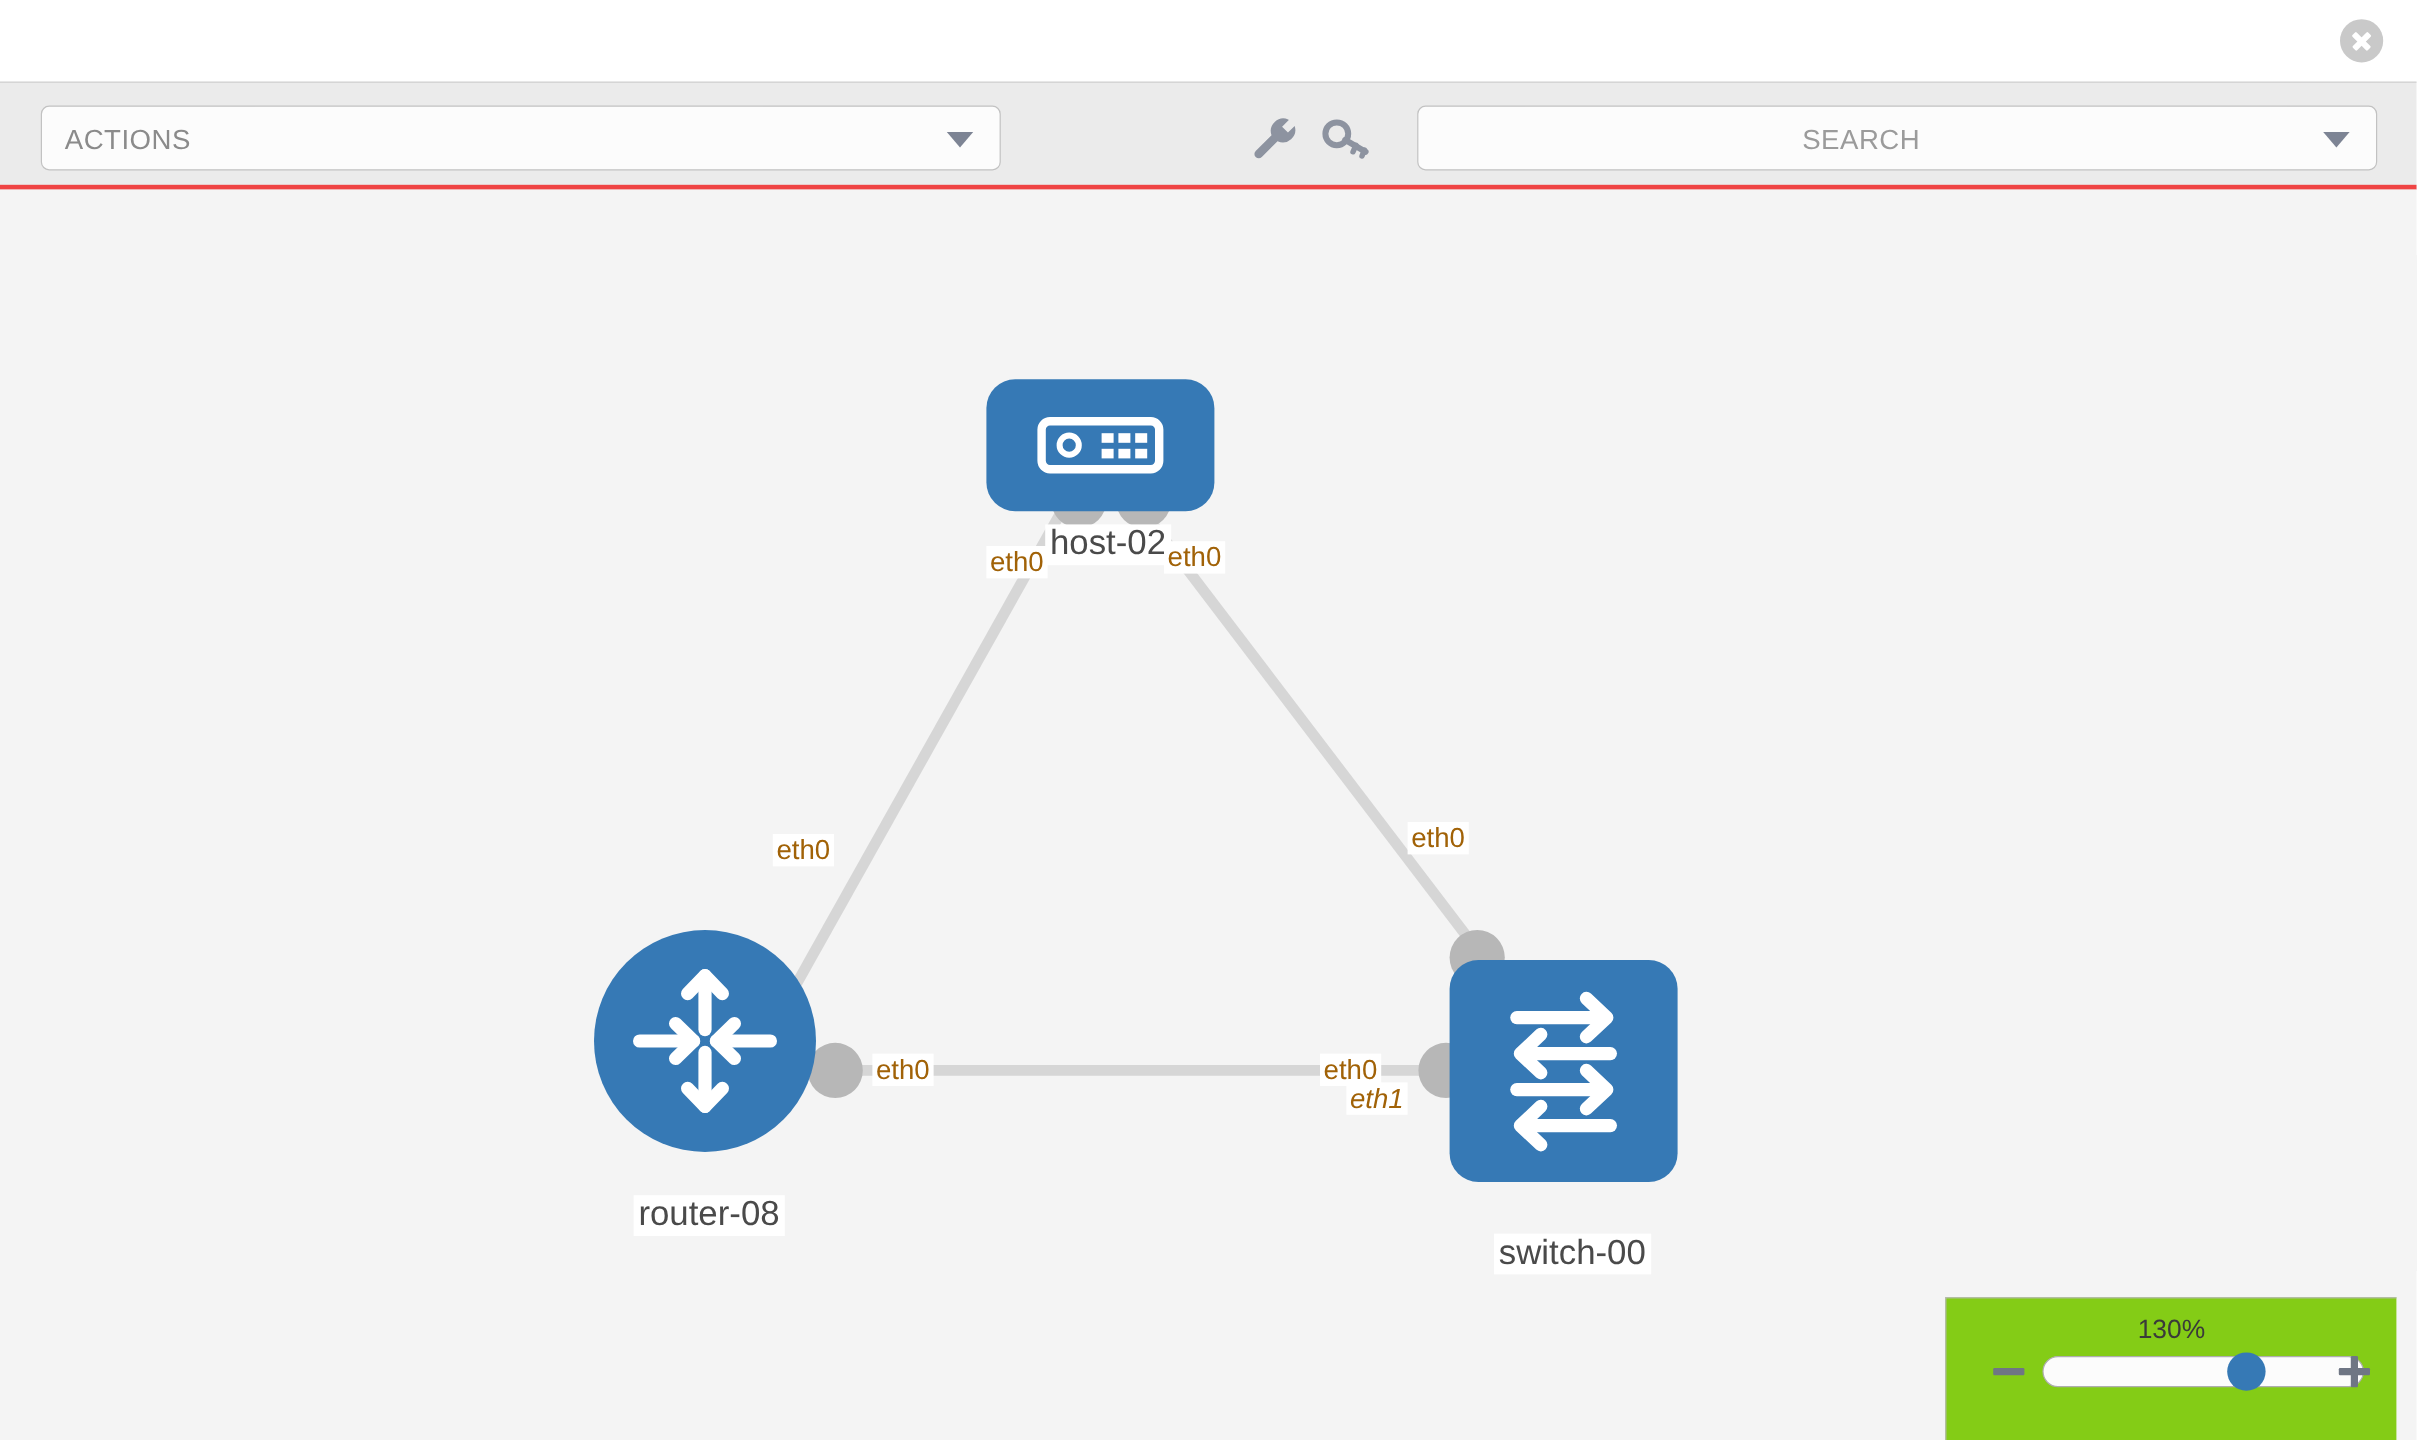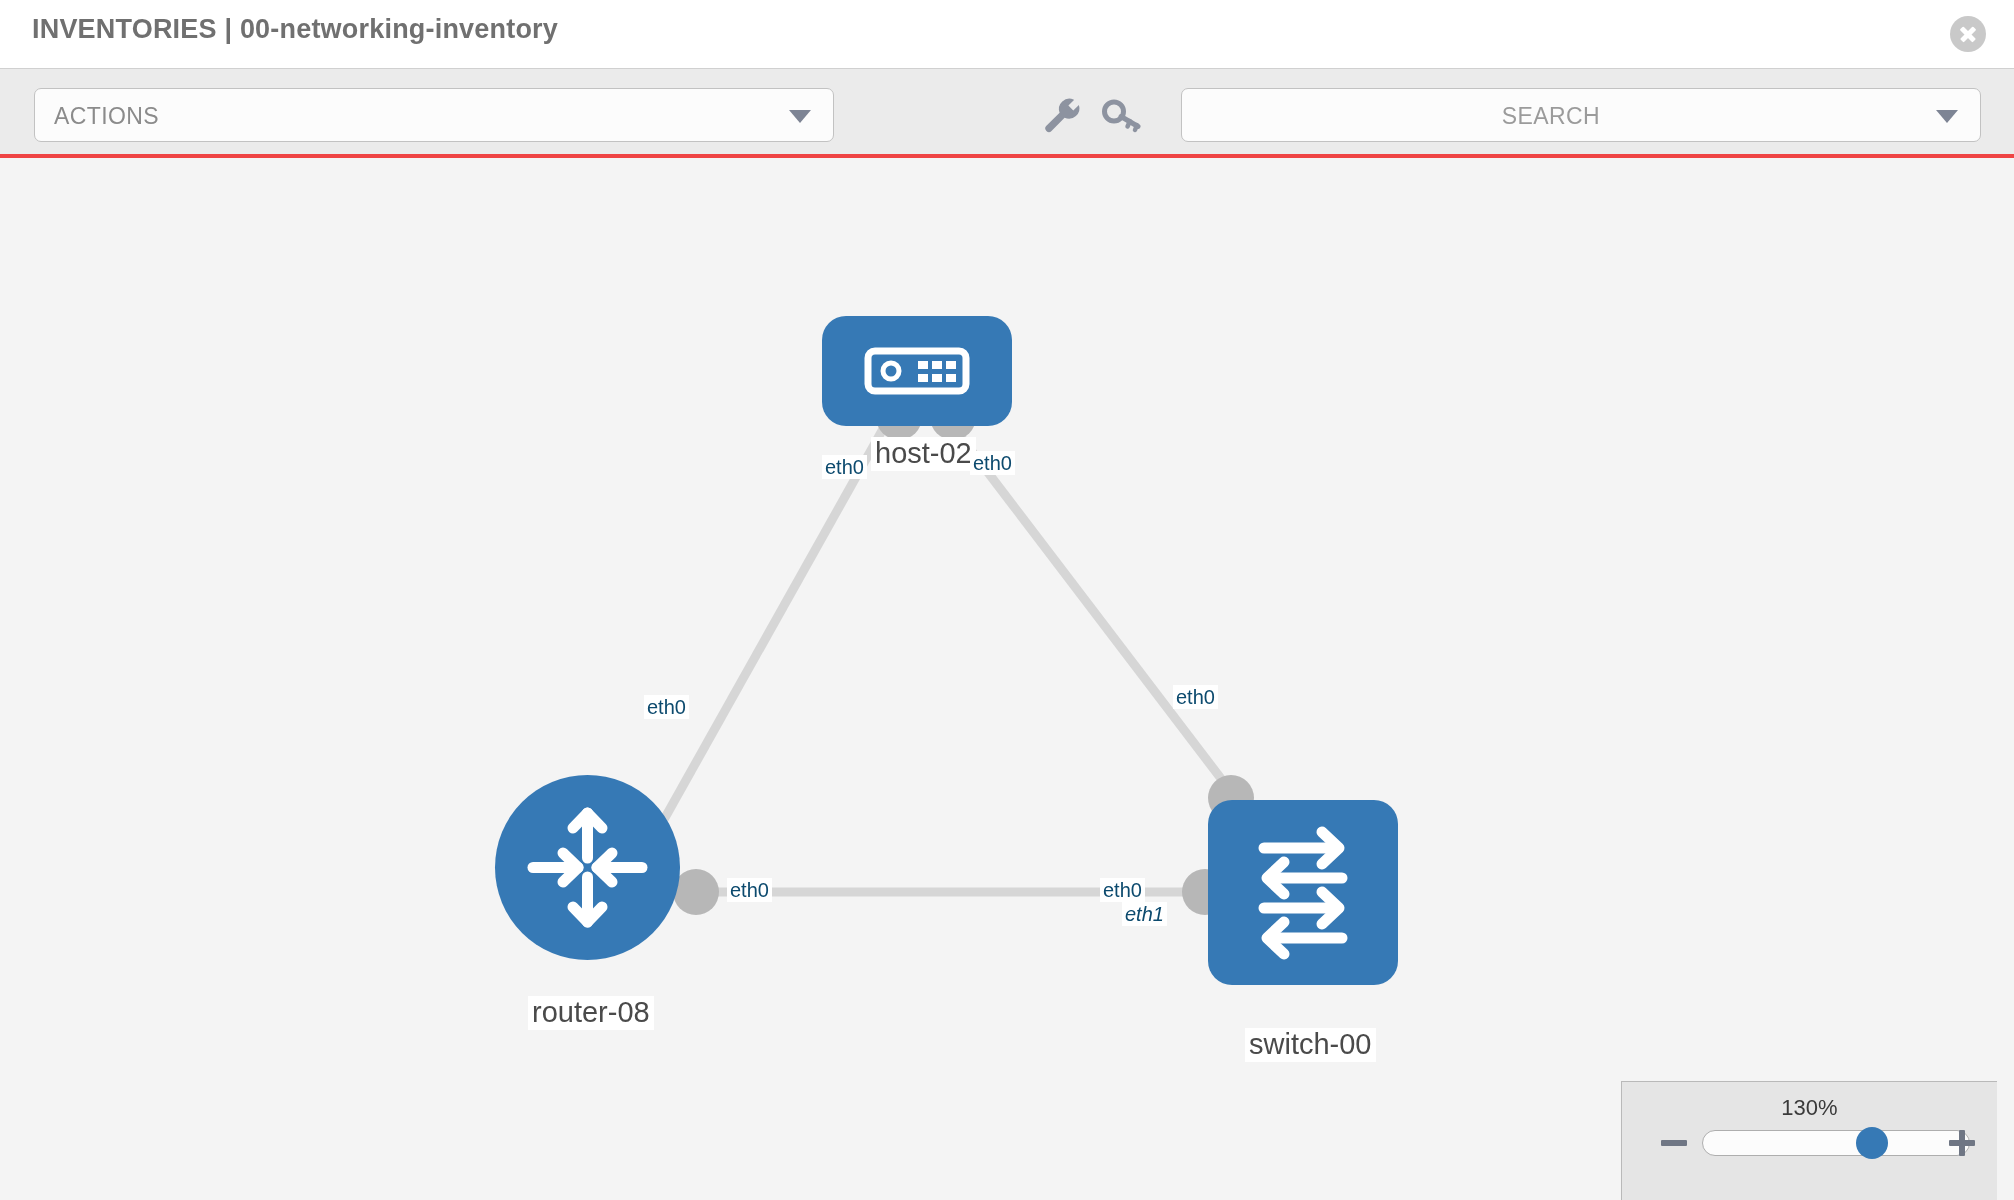--- a/index.html
+++ b/index.html
@@ -147,22 +147,22 @@
     overflow: hidden;
   }
   .canvas svg {
     position: absolute;
     left: 0; top: 0;
   }
 
   .edge-label {
     position: absolute;
     background: #ffffff;
-    color: #0c4a6e;
-    font-size: 20px;
+    color: #a16207;
+    font-size: 23px;
     padding: 1px 3px;
     white-space: nowrap;
     line-height: 1.1;
   }
   .node-label {
     position: absolute;
     background: #ffffff;
     color: #4a4a4a;
     font-size: 29px;
     padding: 1px 4px;
@@ -184,21 +184,21 @@
     border-radius: 50%;
   }
 
   
   .zoom-panel {
     position: absolute;
     left: 1621px;
     top: 1081px;
     width: 376px;
     height: 119px;
-    background: #e5e5e5;
+    background: #84cc16;
     border: 1px solid #b9b9b9;
     border-right: none;
     border-bottom: none;
     box-sizing: border-box;
   }
   .zoom-value {
     position: absolute;
     left: 0; right: 0;
     top: 13px;
     text-align: center;
@@ -252,21 +252,20 @@
     background: #3679b5;
     cursor: pointer;
   }
 </style>
 </head>
 <body>
 
 <div id="app">
 
   <div class="header">
-    <div class="breadcrumb">INVENTORIES | 00-networking-inventory</div>
     <div class="close-icon"></div>
   </div>
 
   <div class="toolbar">
 
     <div class="dropdown">
       <span class="label">ACTIONS</span>
       <span class="caret"></span>
     </div>
 

